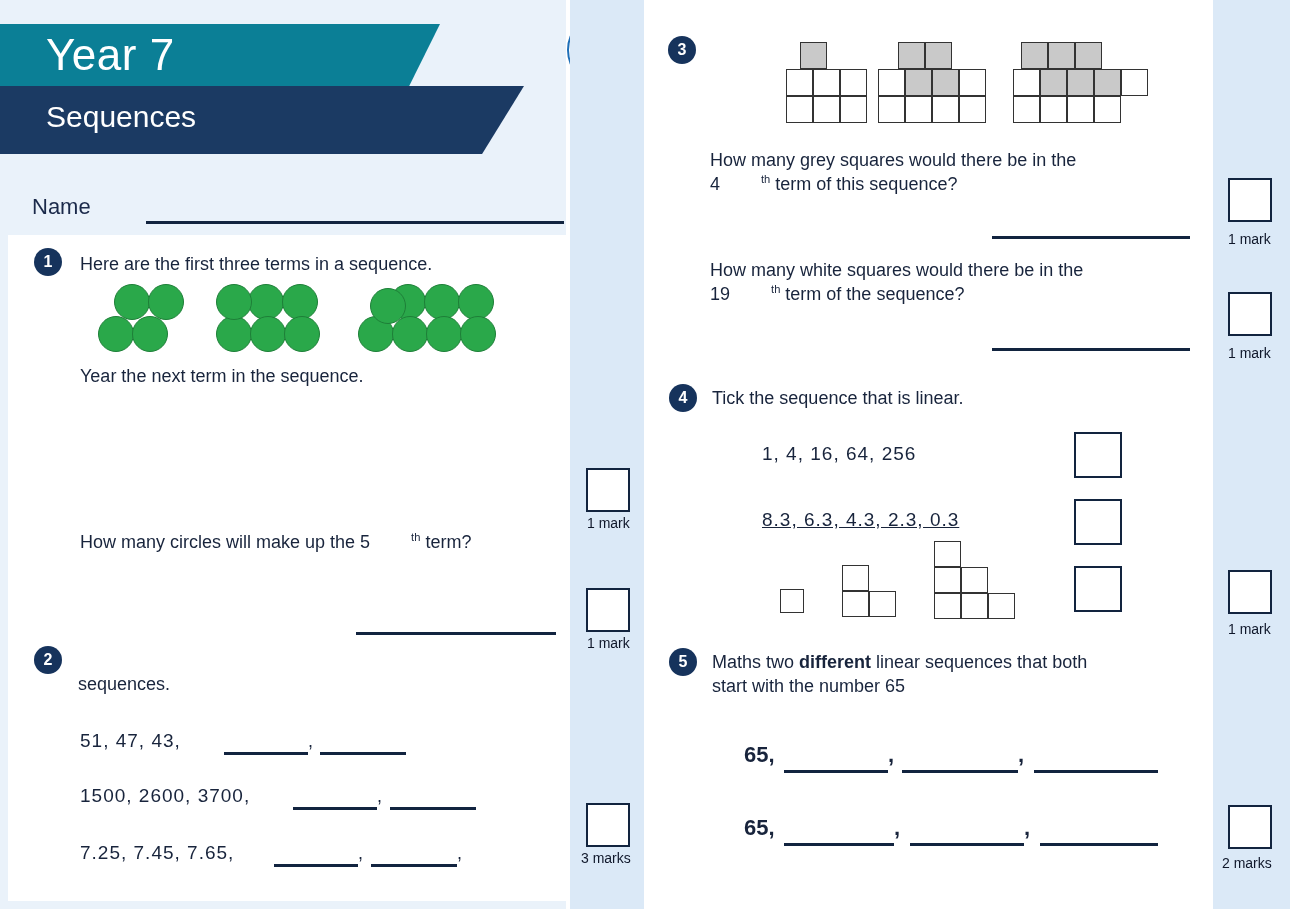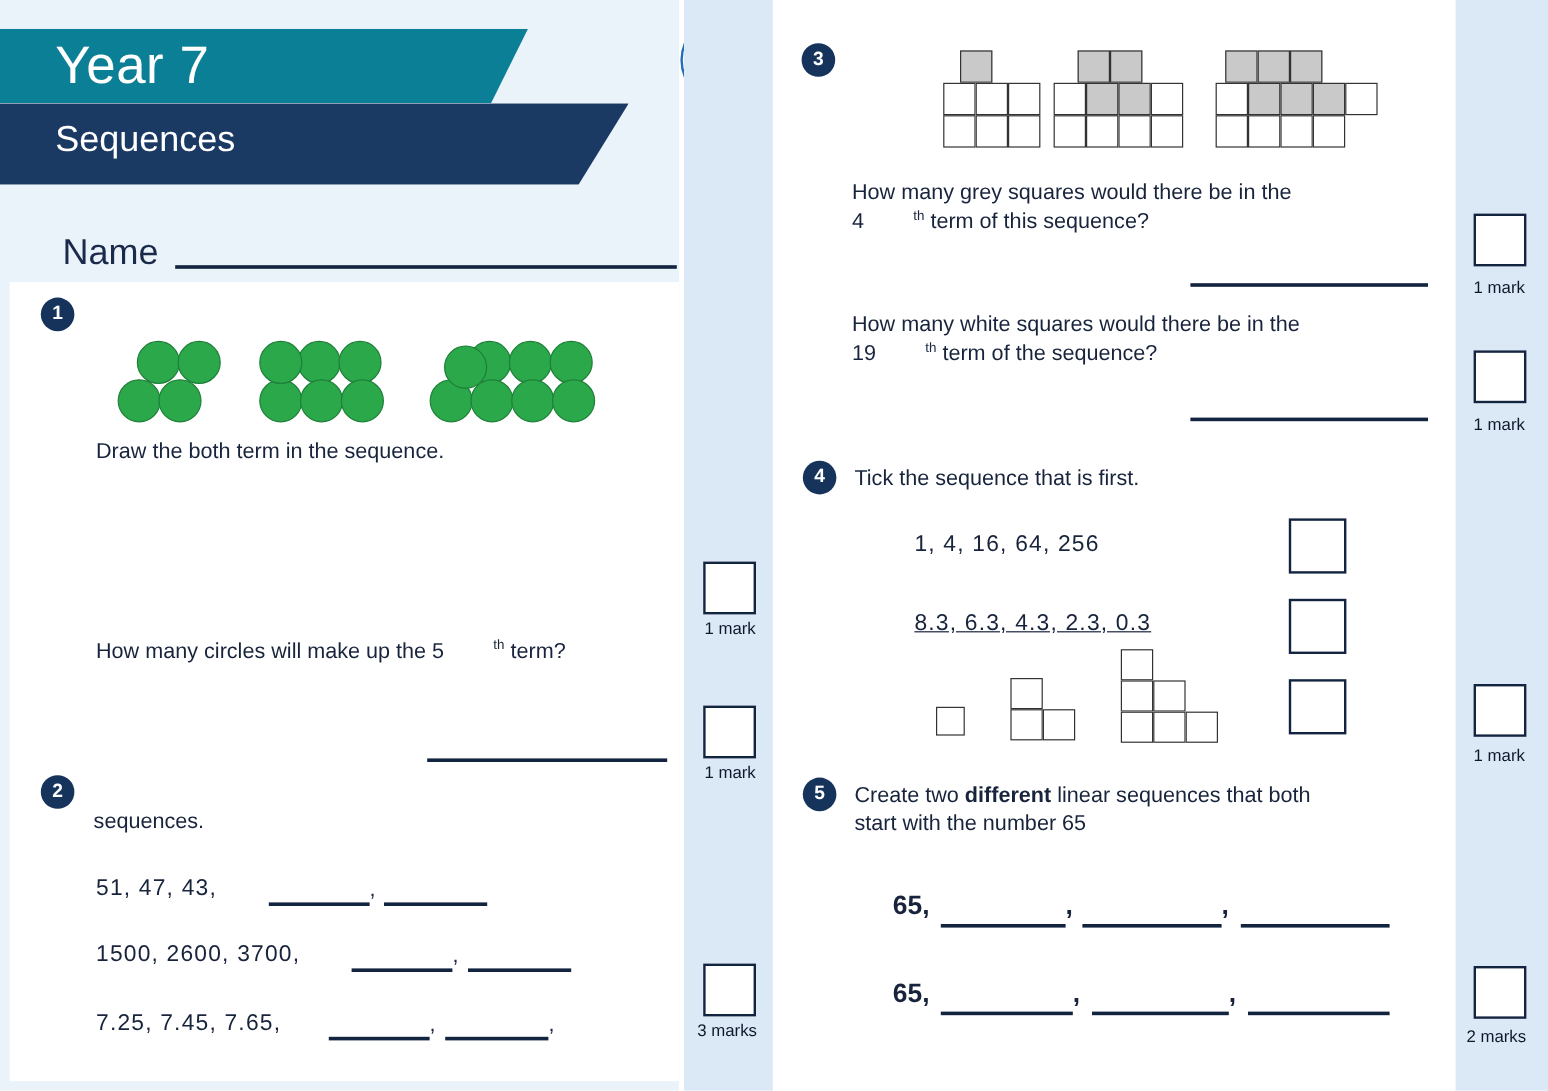--- a/index.html
+++ b/index.html
@@ -42,21 +42,21 @@
   
   .logo{
     position:absolute;left:567px;top:14px;width:68px;height:68px;border-radius:50%;
     background:#ffffff;border:2px solid #1e6fb8;
     display:flex;flex-direction:column;align-items:center;justify-content:center;
     line-height:1.05;
   }
   .logo span{font-size:11px;font-weight:bold;color:#1e6fb8;}
 
   
-  .name-label{position:absolute;left:52px;top:194px;font-size:30px;color:#1b2a4a;}
+  .name-label{position:absolute;left:32px;top:194px;font-size:22px;color:#1b2a4a;}
   .name-rule{position:absolute;left:146px;top:221px;width:418px;height:3px;background:#12243f;}
 
   
   .left-card{position:absolute;left:8px;top:235px;width:558px;height:666px;background:#ffffff;}
 
   
   .qnum{
     position:absolute;width:28px;height:28px;border-radius:50%;
     background:#16335c;color:#ffffff;font-size:16px;font-weight:bold;
     display:flex;align-items:center;justify-content:center;
@@ -105,20 +105,21 @@
     <span>R●se</span>
     <span>Maths</span>
   </div>
 
   <div class="name-label">Name</div>
   <div class="name-rule"></div>
 
   <div class="left-card"></div>
 
   <div class="qnum" style="left:34px;top:248px;">1</div>
+  <div class="qtext" style="left:80px;top:252px;width:470px;">Here are the first three terms in a sequence.</div>
 
   <div class="dot" style="left:114px;top:284px;"></div>
   <div class="dot" style="left:148px;top:284px;"></div>
   <div class="dot" style="left:98px;top:316px;"></div>
   <div class="dot" style="left:132px;top:316px;"></div>
 
   <div class="dot" style="left:248px;top:284px;"></div>
   <div class="dot" style="left:282px;top:284px;"></div>
   <div class="dot" style="left:216px;top:316px;"></div>
   <div class="dot" style="left:250px;top:316px;"></div>
@@ -127,21 +128,21 @@
 
   <div class="dot" style="left:390px;top:284px;"></div>
   <div class="dot" style="left:424px;top:284px;"></div>
   <div class="dot" style="left:458px;top:284px;"></div>
   <div class="dot" style="left:358px;top:316px;"></div>
   <div class="dot" style="left:392px;top:316px;"></div>
   <div class="dot" style="left:426px;top:316px;"></div>
   <div class="dot" style="left:460px;top:316px;"></div>
   <div class="dot" style="left:370px;top:288px;"></div>
 
-  <div class="qtext" style="left:80px;top:364px;width:470px;">Draw the both term in the sequence.</div>
+  <div class="qtext" style="left:80px;top:364px;width:470px;">Year the next term in the sequence.</div>
 
   <div class="qtext" style="left:80px;top:530px;width:470px;">
     <span>How many circles will make up the 5</span><sup>th</sup><span> term?</span>
   </div>
   <div class="rule" style="left:356px;top:632px;width:200px;"></div>
 
   <div class="qnum" style="left:34px;top:646px;">2</div>
   <div class="qtext" style="left:78px;top:648px;width:470px;">
     <br>
     <span>sequences.</span>
@@ -215,21 +216,21 @@
   </div>
   <div class="rule" style="left:992px;top:236px;width:198px;"></div>
 
   <div class="qtext" style="left:710px;top:258px;width:470px;">
     <span>How many white squares would there be in the</span><br>
     <span>19</span><sup>th</sup><span> term of the sequence?</span>
   </div>
   <div class="rule" style="left:992px;top:348px;width:198px;"></div>
 
   <div class="qnum" style="left:669px;top:384px;">4</div>
-  <div class="qtext" style="left:712px;top:386px;width:470px;">Tick the sequence that is first.</div>
+  <div class="qtext" style="left:712px;top:386px;width:470px;">Tick the sequence that is linear.</div>
 
   <div class="seqline" style="left:762px;top:443px;">1,   4,   16,   64,   256</div>
   <div class="tickbox" style="left:1074px;top:432px;"></div>
 
   <div class="seqline" style="left:762px;top:509px;text-decoration:underline;">8.3,   6.3,   4.3,   2.3,   0.3</div>
   <div class="tickbox" style="left:1074px;top:499px;"></div>
 
   <div class="cell" style="left:780px;top:589px;width:24px;height:24px;"></div>
 
   <div class="cell" style="left:842px;top:565px;width:27px;height:26px;"></div>
@@ -240,21 +241,21 @@
   <div class="cell" style="left:934px;top:567px;width:27px;height:26px;"></div>
   <div class="cell" style="left:961px;top:567px;width:27px;height:26px;"></div>
   <div class="cell" style="left:934px;top:593px;width:27px;height:26px;"></div>
   <div class="cell" style="left:961px;top:593px;width:27px;height:26px;"></div>
   <div class="cell" style="left:988px;top:593px;width:27px;height:26px;"></div>
 
   <div class="tickbox" style="left:1074px;top:566px;"></div>
 
   <div class="qnum" style="left:669px;top:648px;">5</div>
   <div class="qtext" style="left:712px;top:650px;width:480px;">
-    <span>Create two </span><b>different</b><span> linear sequences that both</span><br>
+    <span>Maths two </span><b>different</b><span> linear sequences that both</span><br>
     <span>start with the number 65</span>
   </div>
 
   <div class="ans65" style="left:744px;top:742px;">65,</div>
   <div class="rule" style="left:784px;top:770px;width:104px;"></div>
   <div class="ans65" style="left:888px;top:742px;">,</div>
   <div class="rule" style="left:902px;top:770px;width:116px;"></div>
   <div class="ans65" style="left:1018px;top:742px;">,</div>
   <div class="rule" style="left:1034px;top:770px;width:124px;"></div>
 

